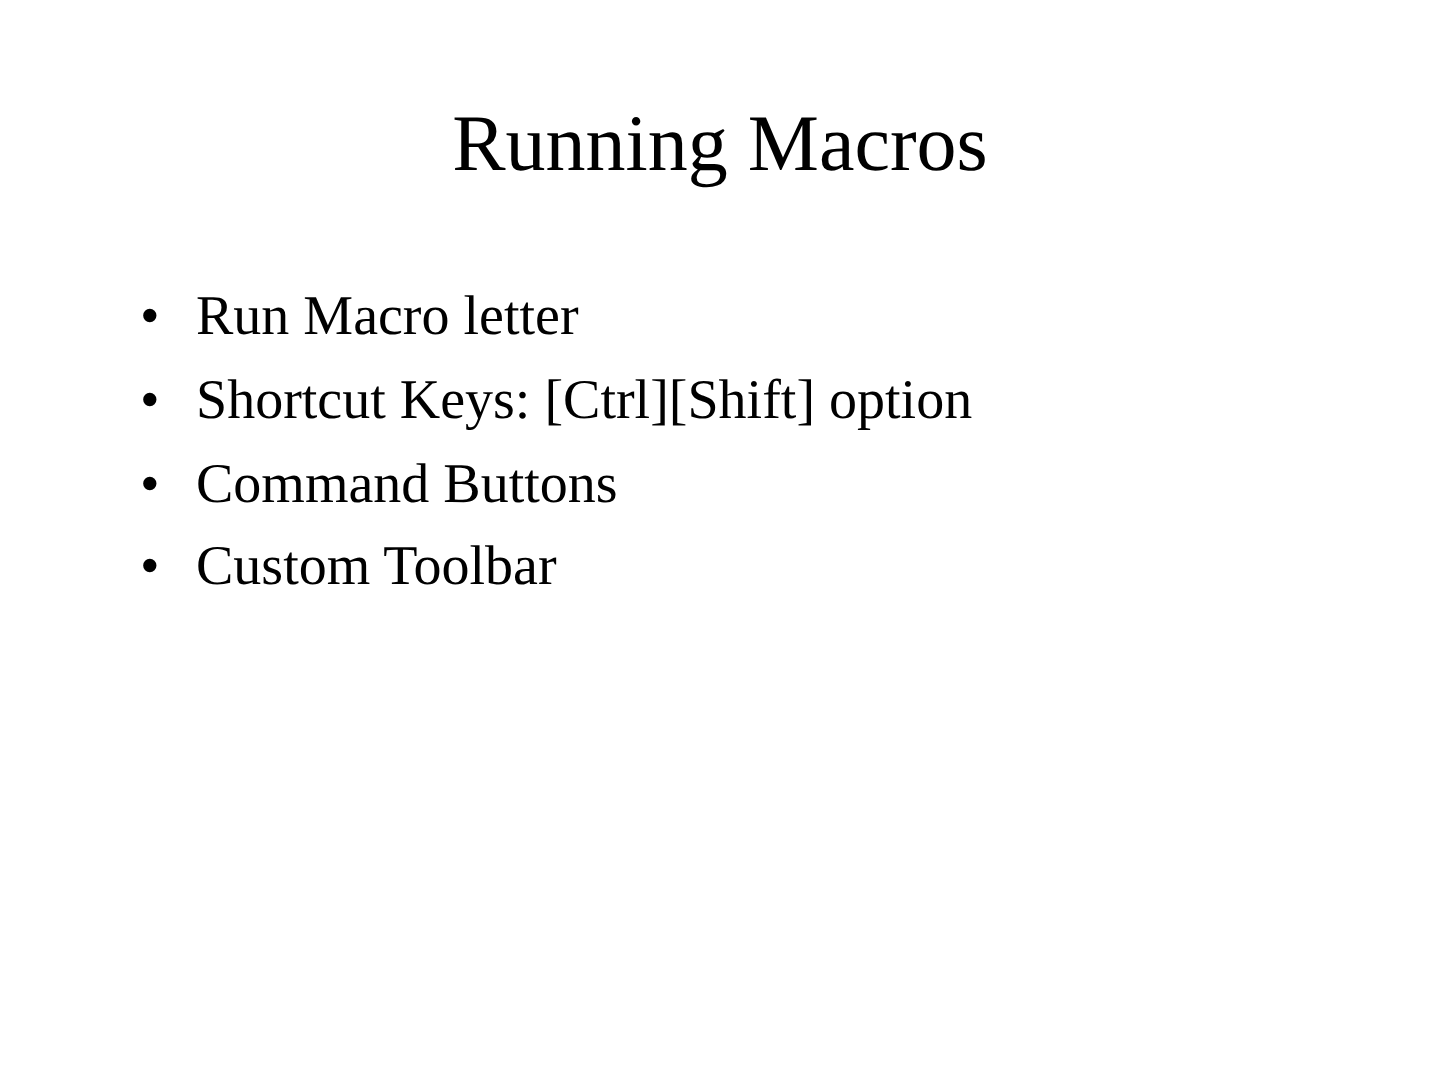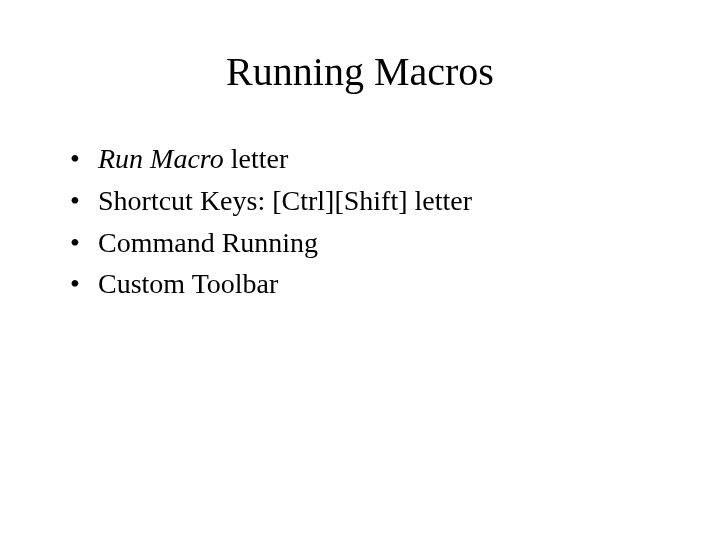--- a/index.html
+++ b/index.html
@@ -40,46 +40,46 @@
     margin-bottom: 4px;
   }
   .dot {
     width: 28px;
     flex: 0 0 28px;
     text-align: left;
   }
   .txt {
     flex: 1;
   }
-  .italic { font-style: italic; }
+  .italic { }
 </style>
 </head>
 <body>
 
 <div class="slide">
 
   <div class="title">Running Macros</div>
 
   <div class="body">
 
     <div class="bullet">
       <span class="dot">•</span>
       <span class="txt">
         <span class="italic">Run Macro</span><span> letter</span>
       </span>
     </div>
 
     <div class="bullet">
       <span class="dot">•</span>
-      <span class="txt">Shortcut Keys: [Ctrl][Shift] letter</span>
+      <span class="txt">Shortcut Keys: [Ctrl][Shift] option</span>
     </div>
 
     <div class="bullet">
       <span class="dot">•</span>
-      <span class="txt">Command Running</span>
+      <span class="txt">Command Buttons</span>
     </div>
 
     <div class="bullet">
       <span class="dot">•</span>
       <span class="txt">Custom Toolbar</span>
     </div>
 
   </div>
 
 </div>

